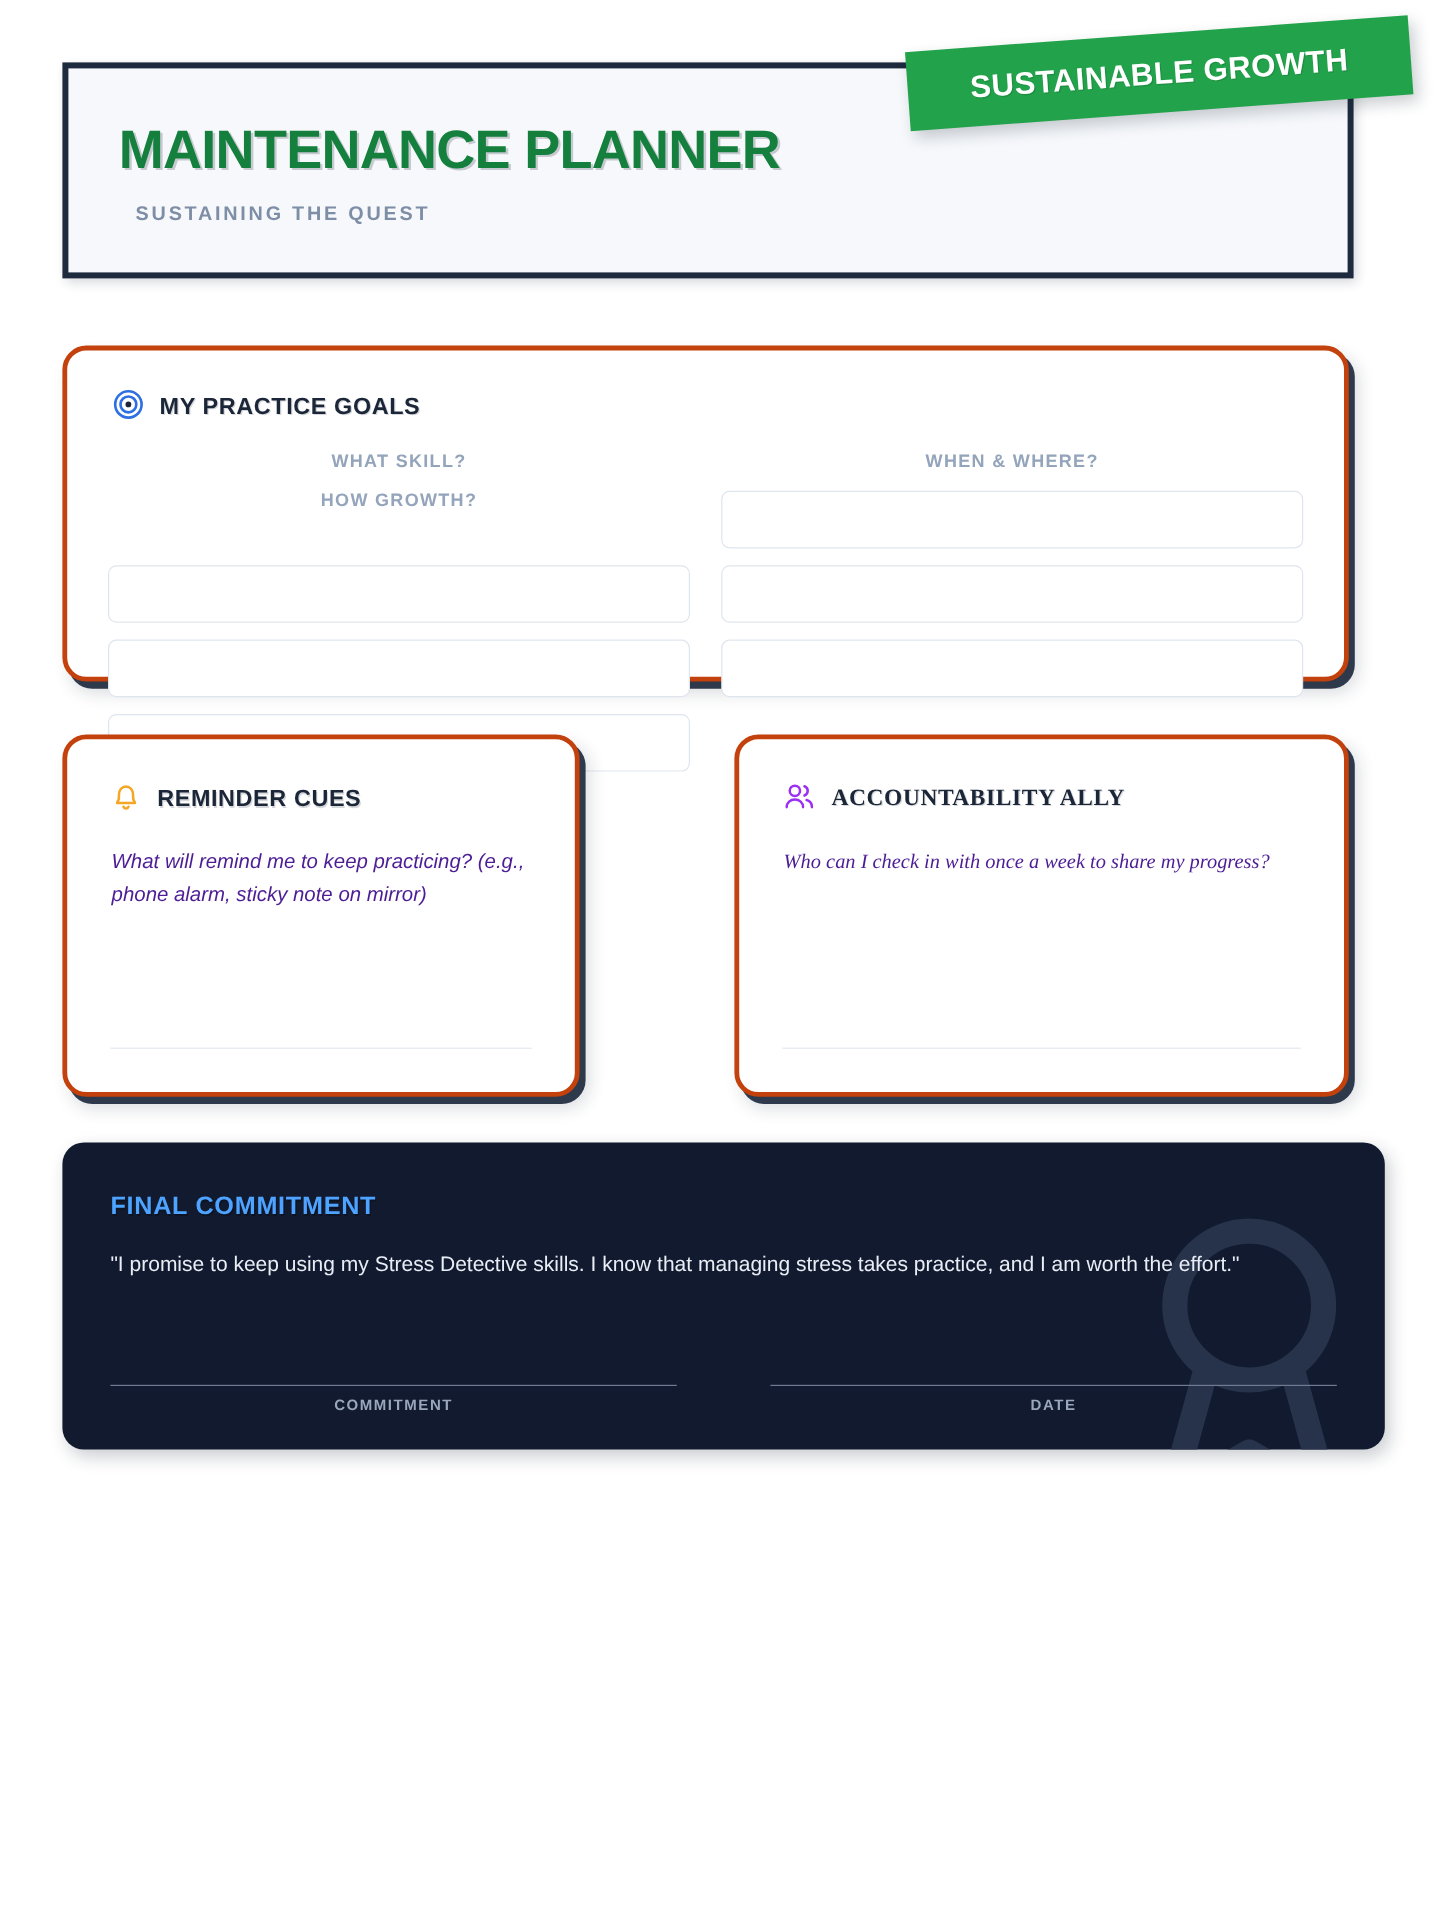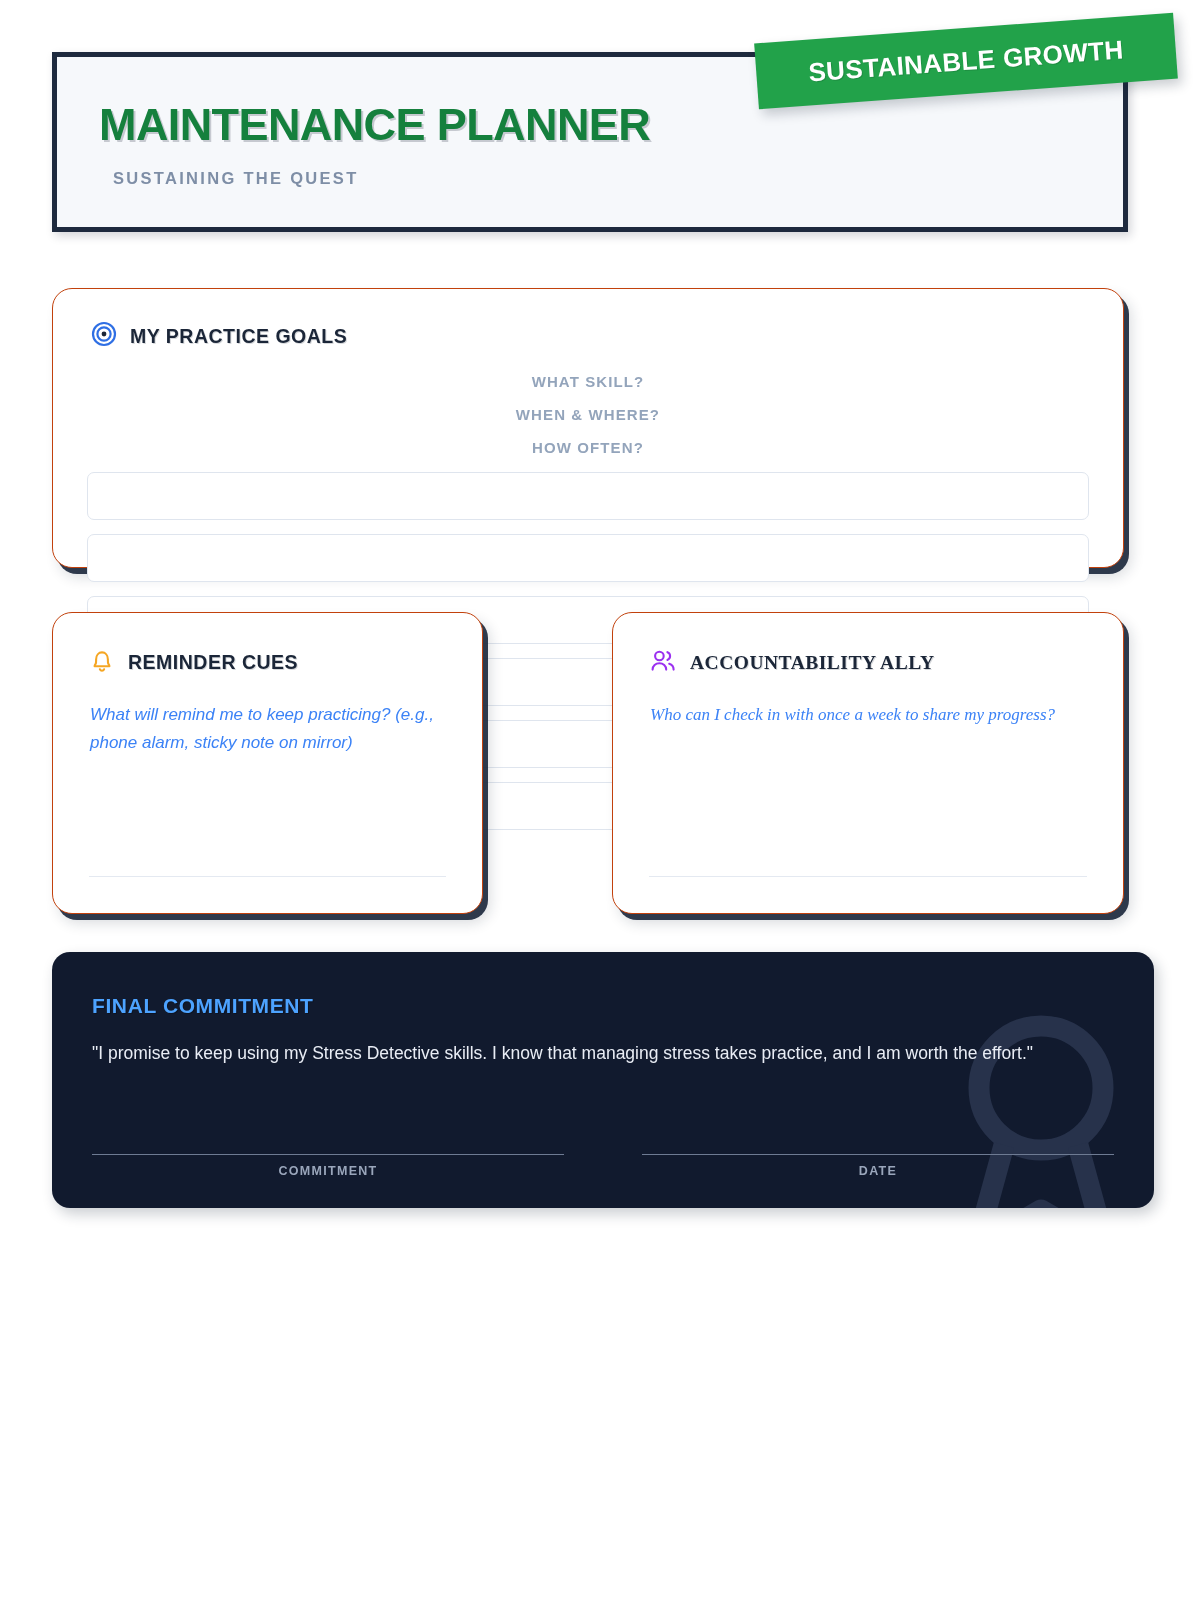--- a/index.html
+++ b/index.html
@@ -80,21 +80,21 @@
     letter-spacing: 0.4px;
     color: #ffffff;
     white-space: nowrap;
     text-shadow: 1px 1px 0 rgba(0,0,0,0.12);
   }
 
   
   .card {
     position: absolute;
     background: #ffffff;
-    border: 1px solid #c2410c;
+    border: 4px solid #c2410c;
     border-radius: 20px;
     box-shadow: 5px 6px 0 rgba(30, 42, 62, 0.92),
                 7px 9px 14px rgba(20, 30, 50, 0.16);
   }
 
   .card-head {
     display: flex;
     align-items: center;
     gap: 13px;
   }
@@ -116,21 +116,21 @@
     height: 280px;
   }
   #goals-card .card-head { position: absolute; left: 38px; top: 32px; }
 
   .goals-grid {
     position: absolute;
     left: 34px;
     top: 84px;
     right: 34px;
     display: grid;
-    grid-template-columns: repeat(1, 1fr);
+    grid-template-columns: repeat(2, 1fr);
     column-gap: 26px;
     row-gap: 14px;
   }
   .col-label {
     text-align: center;
     font-size: 15px;
     font-weight: 700;
     letter-spacing: 1.1px;
     color: #93a4bb;
     padding-bottom: 2px;
@@ -155,21 +155,21 @@
   .mid-head { position: absolute; left: 36px; top: 34px; }
 
   .prompt-text {
     position: absolute;
     left: 37px;
     top: 88px;
     right: 34px;
     font-size: 17px;
     font-style: italic;
     line-height: 1.62;
-    color: #3b82f6;
+    color: #4c1d95;
   }
 
   .write-line {
     position: absolute;
     left: 36px;
     right: 36px;
     bottom: 36px;
     height: 1px;
     background: #e4e9f1;
   }
@@ -264,21 +264,21 @@
           <circle cx="13" cy="13" r="6.6" stroke="#2f6fe4" stroke-width="2.2"></circle>
           <circle cx="13" cy="13" r="2.4" fill="#1b2638"></circle>
         </svg>
       </span>
       <span class="title">MY PRACTICE GOALS</span>
     </div>
 
     <div class="goals-grid">
       <div class="col-label">WHAT SKILL?</div>
       <div class="col-label">WHEN &amp; WHERE?</div>
-      <div class="col-label">HOW OFTEN?</div>
+      <div class="col-label">HOW GROWTH?</div>
 
       <input class="goal-input" type="text" value="" style="">
       <input class="goal-input" type="text" value="" style="">
       <input class="goal-input" type="text" value="" style="">
 
       <input class="goal-input" type="text" value="" style="">
       <input class="goal-input" type="text" value="" style="">
       <input class="goal-input" type="text" value="" style="">
     </div>
   </div>

